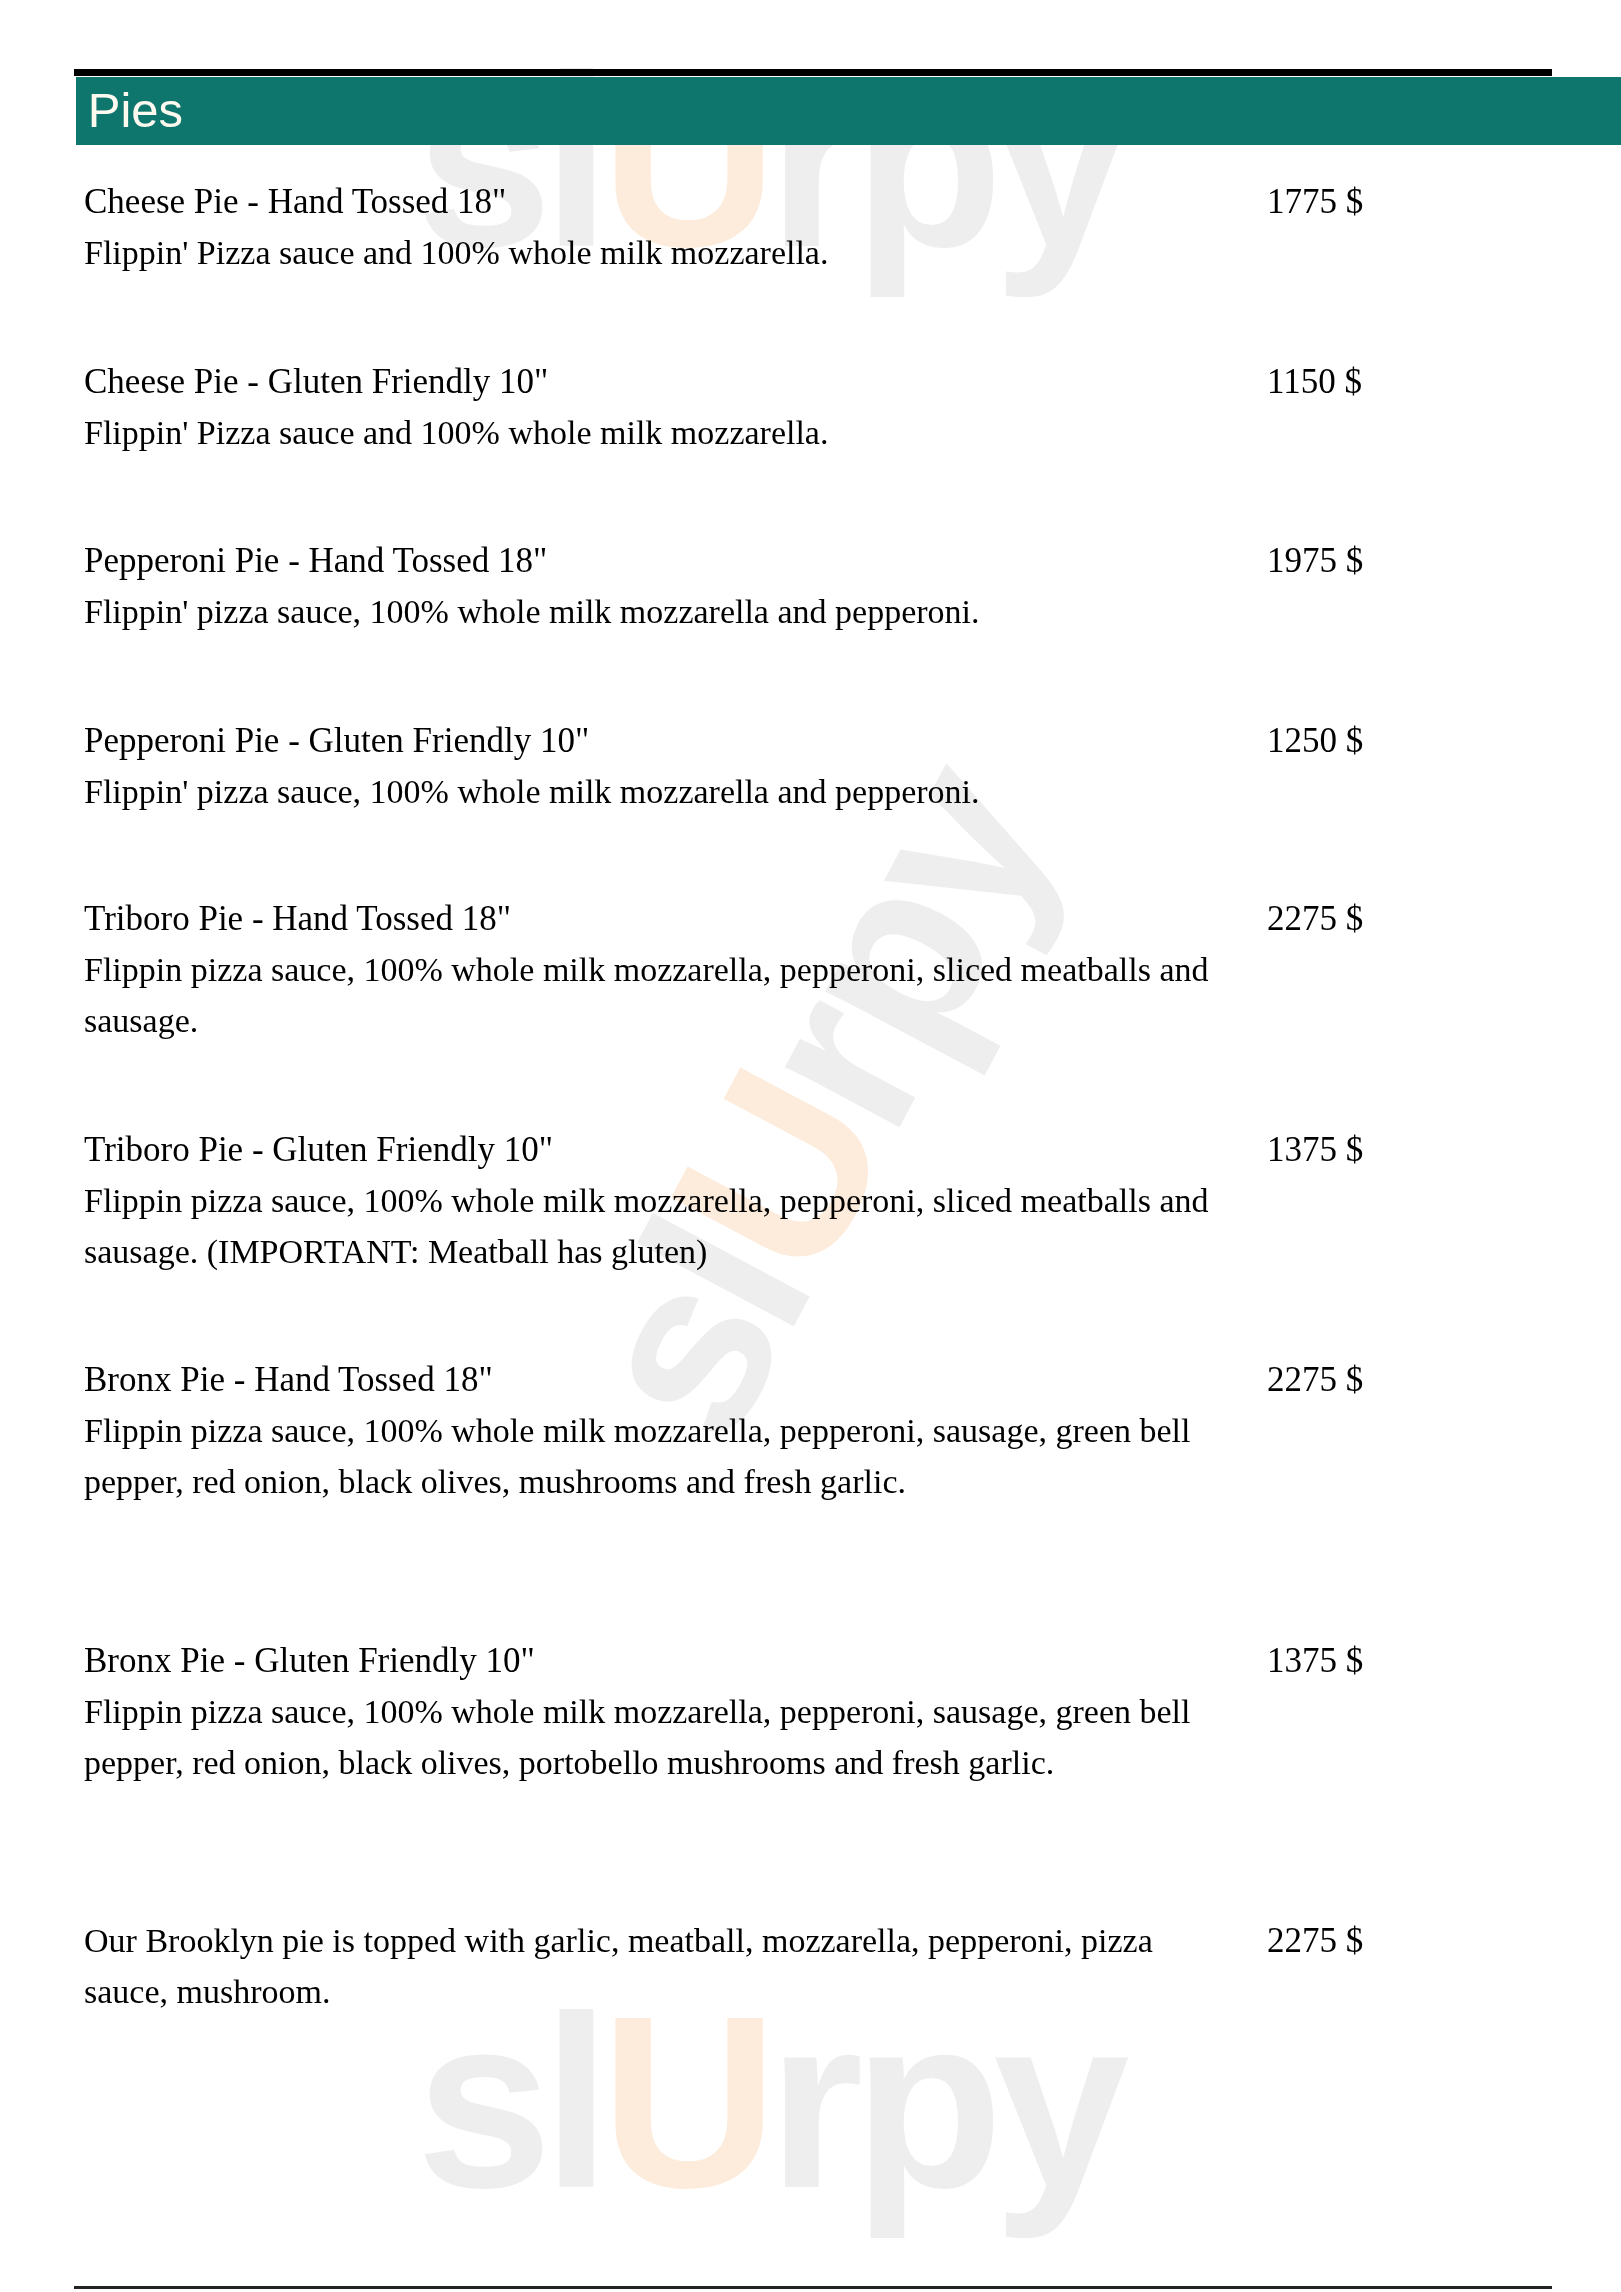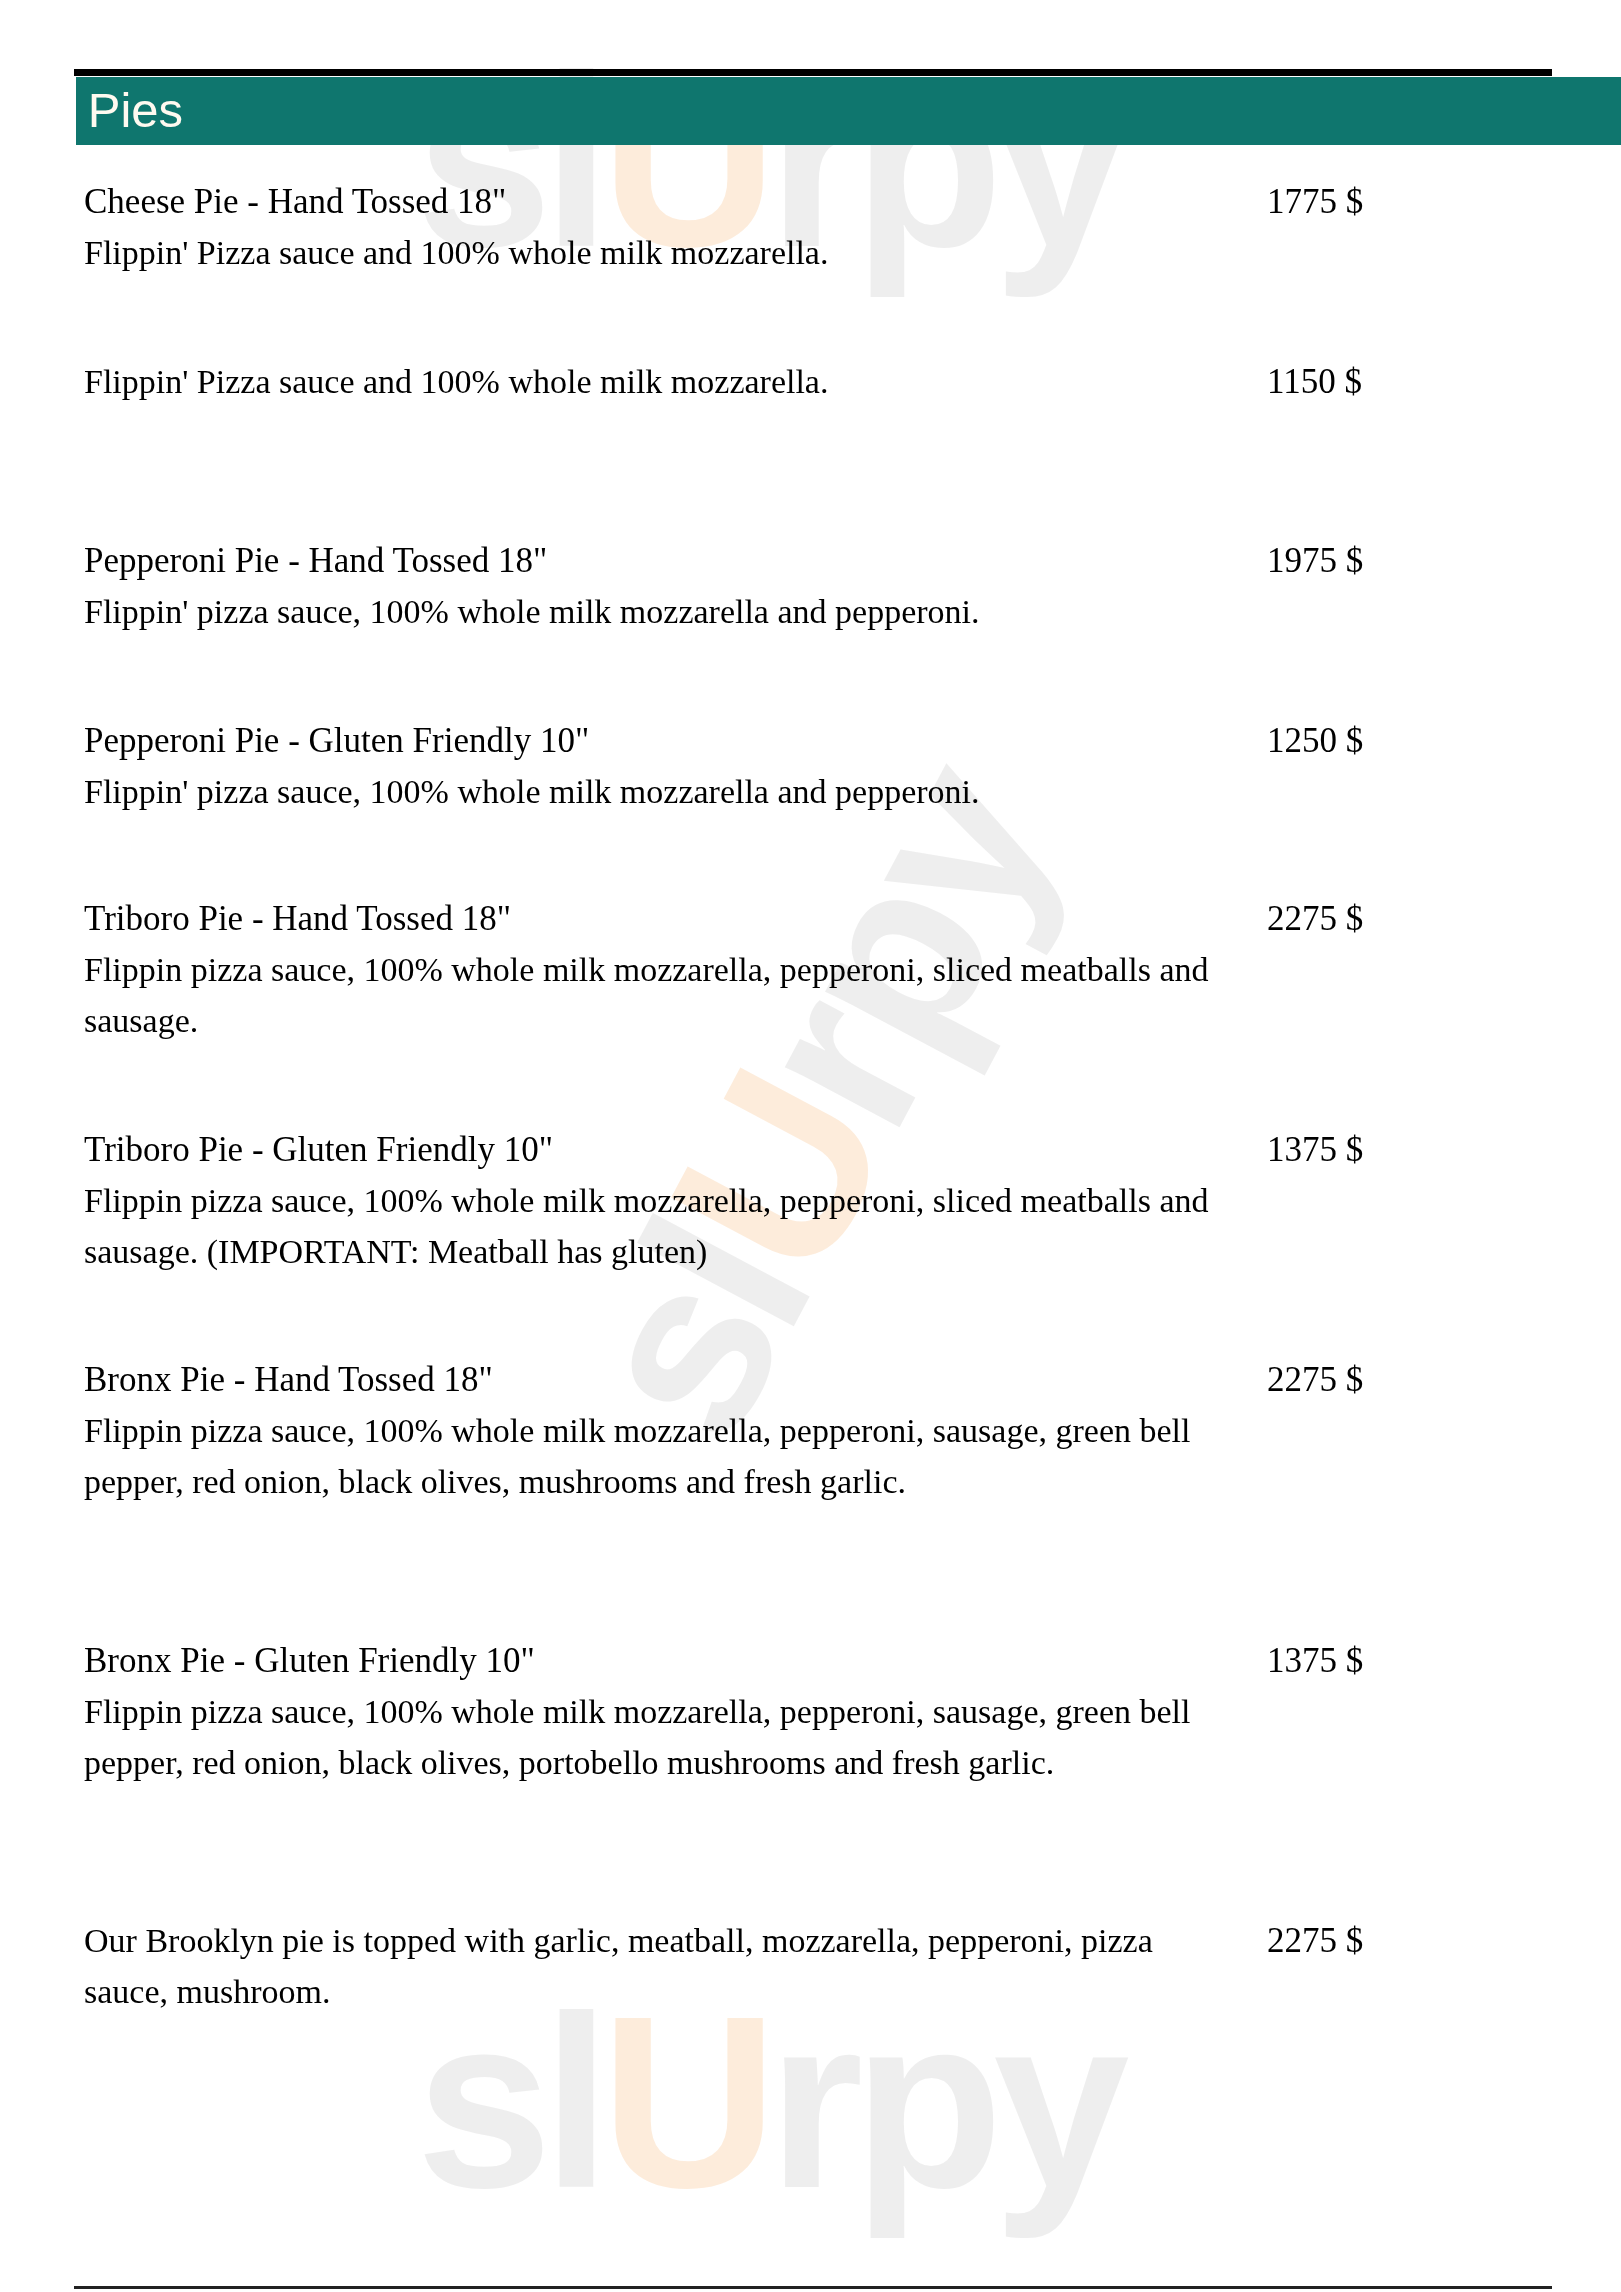--- a/index.html
+++ b/index.html
@@ -74,20 +74,21 @@
   <div class="section-title">Pies</div>
 </div>
 
 <div class="item" style="top:176px;">
   <div class="item-title">Cheese Pie - Hand Tossed 18"</div>
   <div class="item-desc">Flippin' Pizza sauce and 100% whole milk mozzarella.</div>
   <div class="item-price">1775 $</div>
 </div>
 
 <div class="item" style="top:356px;">
+  <div class="item-title">Cheese Pie - Gluten Friendly 10"</div>
   <div class="item-desc">Flippin' Pizza sauce and 100% whole milk mozzarella.</div>
   <div class="item-price">1150 $</div>
 </div>
 
 <div class="item" style="top:535px;">
   <div class="item-title">Pepperoni Pie - Hand Tossed 18"</div>
   <div class="item-desc">Flippin' pizza sauce, 100% whole milk mozzarella and pepperoni.</div>
   <div class="item-price">1975 $</div>
 </div>
 

